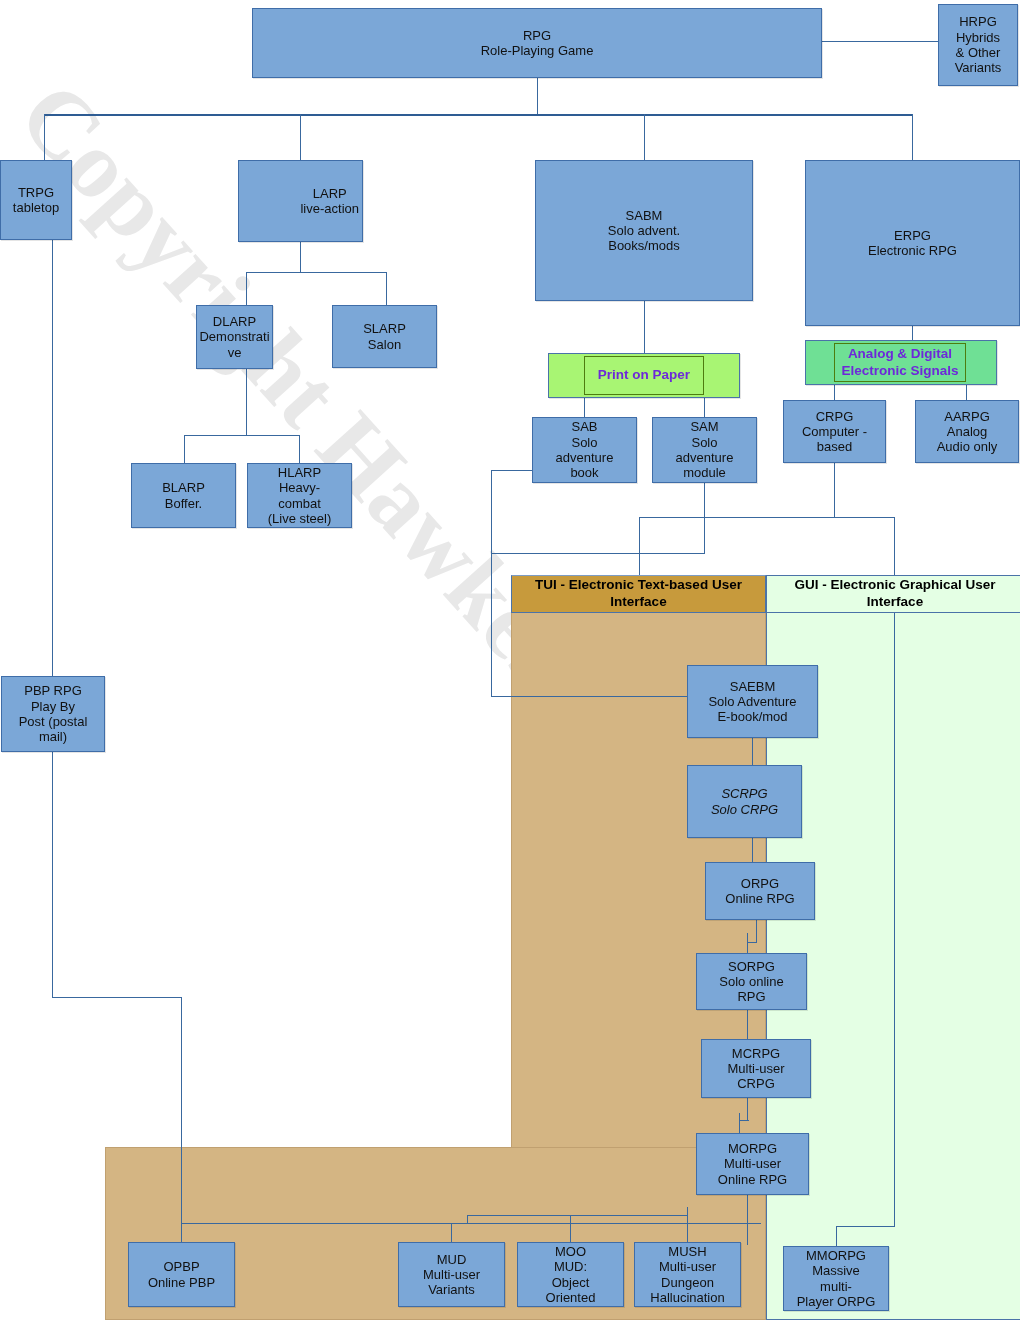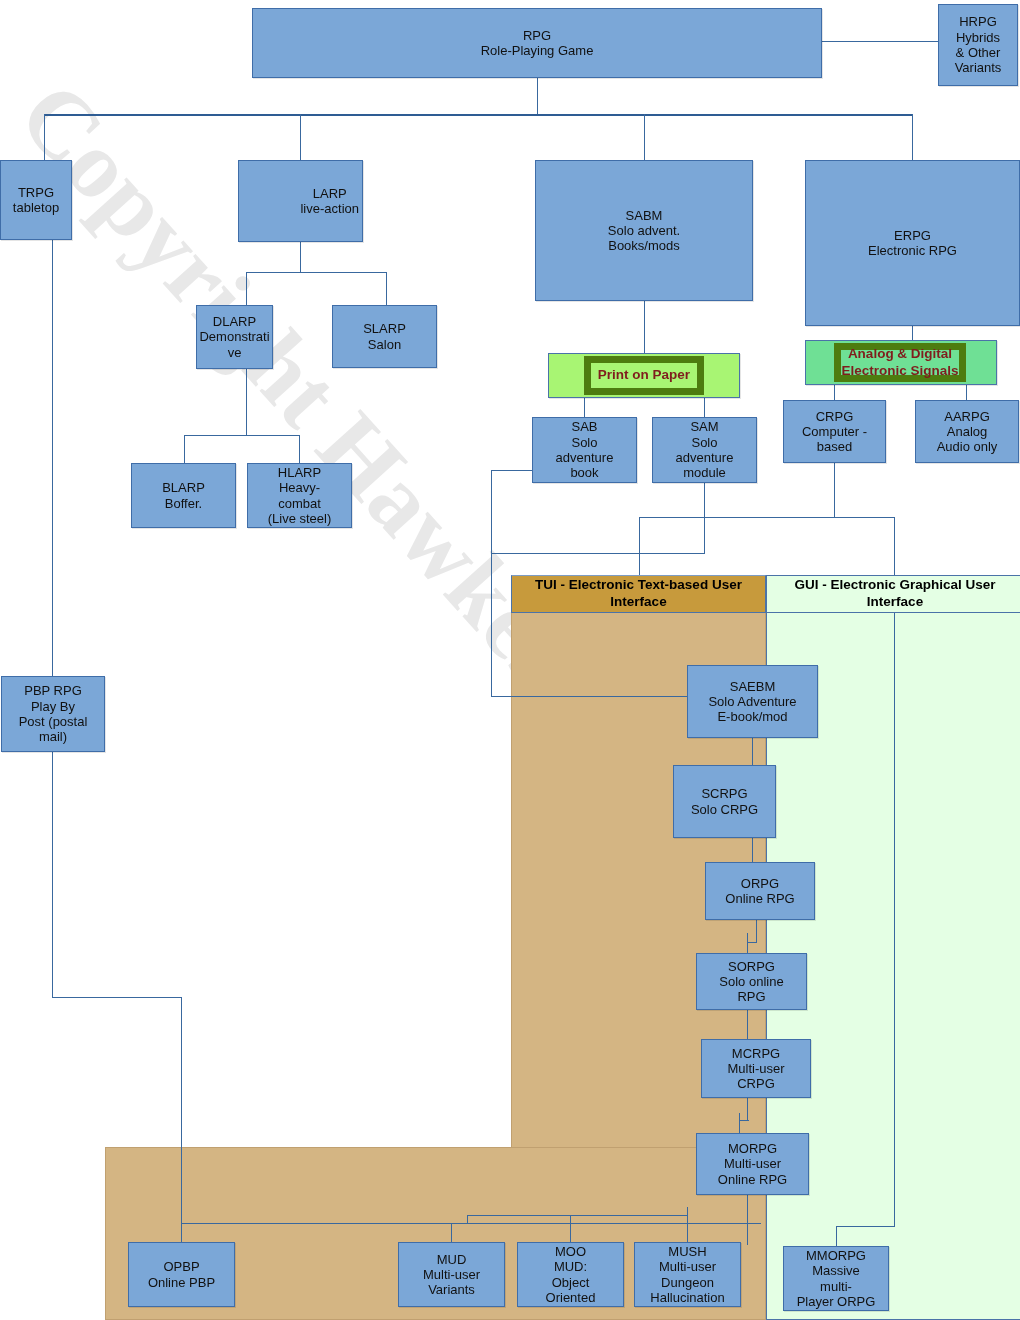--- a/index.html
+++ b/index.html
@@ -37,23 +37,23 @@
   
   .node{position:absolute;box-sizing:border-box;z-index:4;
     background:#7ba7d7;border:1px solid #3f6da8;
     display:flex;align-items:center;justify-content:center;text-align:center;
     font-size:13px;color:#111;line-height:1.18;padding:2px 3px;
     box-shadow:1px 1px 0 rgba(0,0,0,0.10);}
   .node span{display:block;}
 
   .node.green{background:#a8f573;border:1px solid #4a73a8;font-weight:bold;color:#000;}
   .node.green2{background:#6fe095;border:1px solid #4a73a8;font-weight:bold;color:#000;}
-  .inner-box{position:absolute;box-sizing:border-box;border:7px solid #4d7c0f;z-index:5;
+  .inner-box{position:absolute;box-sizing:border-box;border:1px solid #4d7c0f;z-index:5;
     display:flex;align-items:center;justify-content:center;text-align:center;
-    font-weight:bold;font-size:13.5px;color:#7f1d1d;line-height:1.2;}
+    font-weight:bold;font-size:13.5px;color:#6d28d9;line-height:1.2;}
 </style>
 </head>
 <body>
 
 <div id="stage">
 
   <div id="wm">
     <div class="wmtext w1">Copyright Hawkes-Robinson 2004-2019</div>
   </div>
 
@@ -281,21 +281,21 @@
   </div>
 
   <div class="node" style="left:687px;top:665px;width:131px;height:73px;">
     <div>
       <span>SAEBM</span>
       <span>Solo Adventure</span>
       <span>E-book/mod</span>
     </div>
   </div>
 
-  <div class="node" style="left:673px;top:765px;width:103px;height:73px;">
+  <div class="node" style="left:687px;top:765px;width:115px;height:73px;font-style:italic;">
     <div>
       <span>SCRPG</span>
       <span>Solo CRPG</span>
     </div>
   </div>
 
   <div class="node" style="left:705px;top:862px;width:110px;height:58px;">
     <div>
       <span>ORPG</span>
       <span>Online RPG</span>

